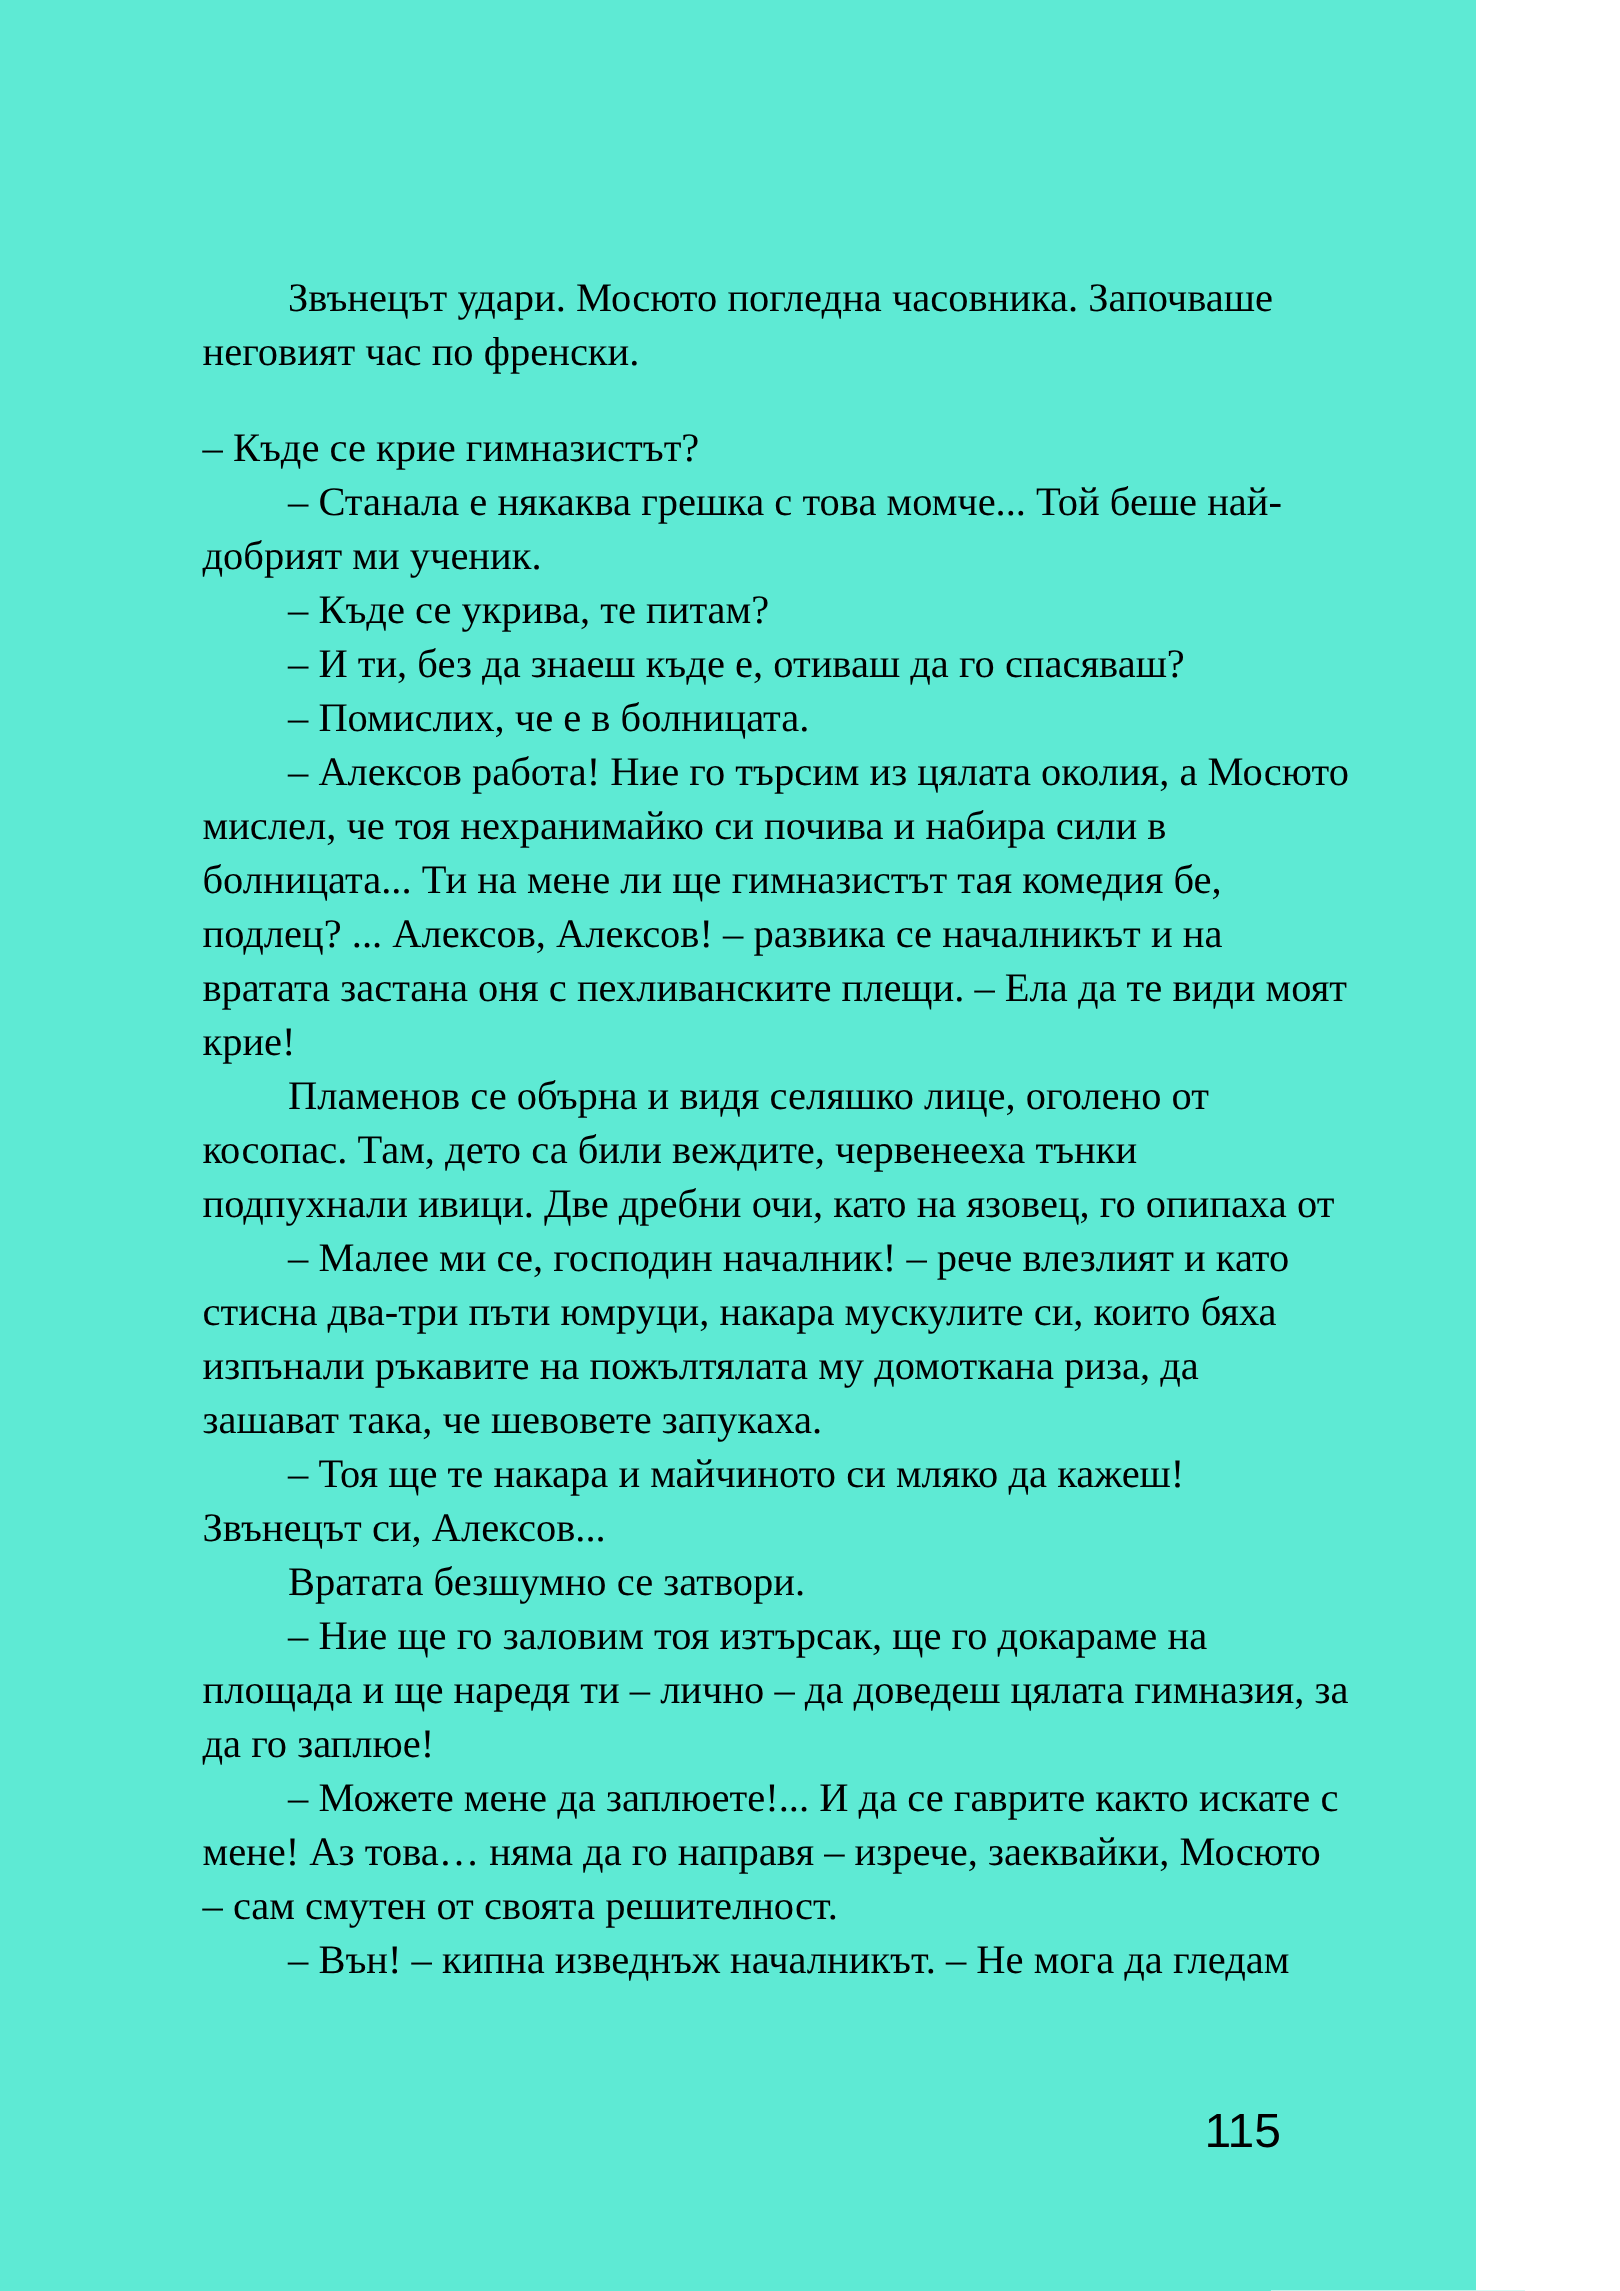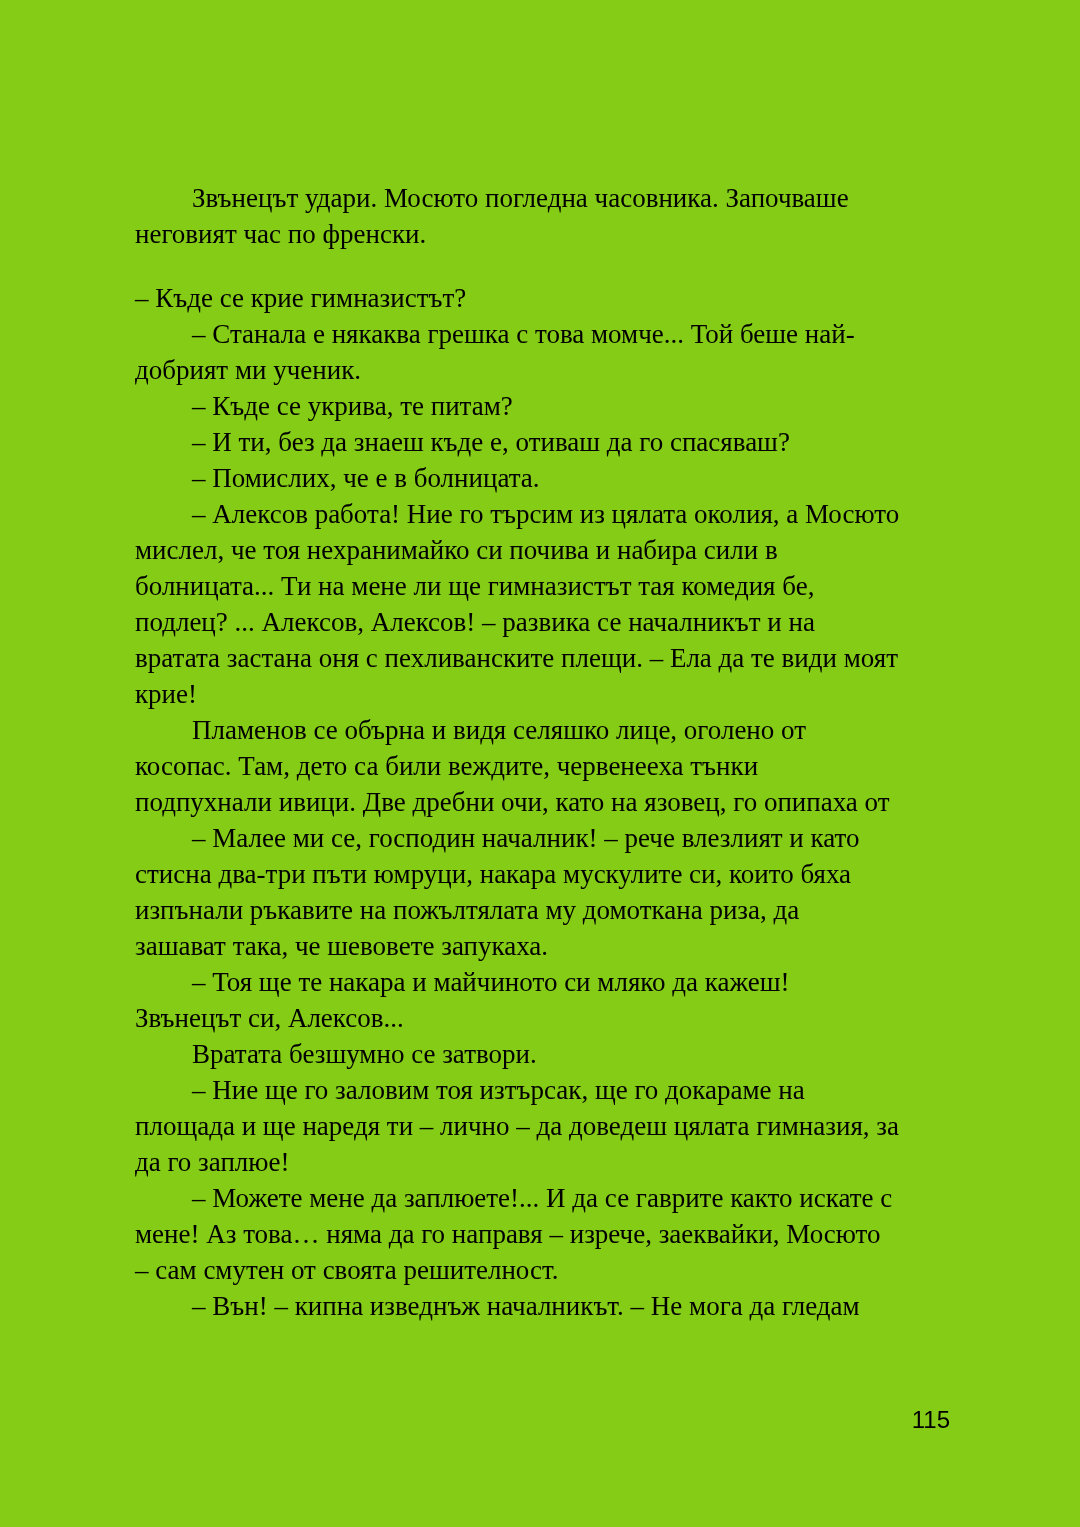--- a/index.html
+++ b/index.html
@@ -2,23 +2,23 @@
 <html lang="bg"><head>
 <meta charset="utf-8">
 <style>
   html, body {
     margin: 0;
     padding: 0;
     background: #ffffff;
   }
   .page {
     position: relative;
-    width: 1080px;
+    width: 984px;
     height: 1527px;
-    background: #84cc16;
+    background: #5eead4;
     color: #000000;
     overflow: hidden;
   }
   .text-block {
     position: absolute;
     left: 135px;
     top: 180px;
     width: 812px;
     font-family: "Liberation Serif", "DejaVu Serif", serif;
     font-size: 27px;
@@ -39,21 +39,21 @@
   .line.indent {
     padding-left: 57px;
   }
   .page-number {
     position: absolute;
     top: 1406px;
     right: 130px;
     width: 200px;
     text-align: right;
     font-family: "Liberation Sans", "DejaVu Sans", sans-serif;
-    font-size: 24px;
+    font-size: 32px;
     line-height: 28px;
     color: #000000;
   }
 </style>
 </head>
 <body>
 
 <div class="page">
   <main class="text-block" id="text-block">
       <div class="para">

